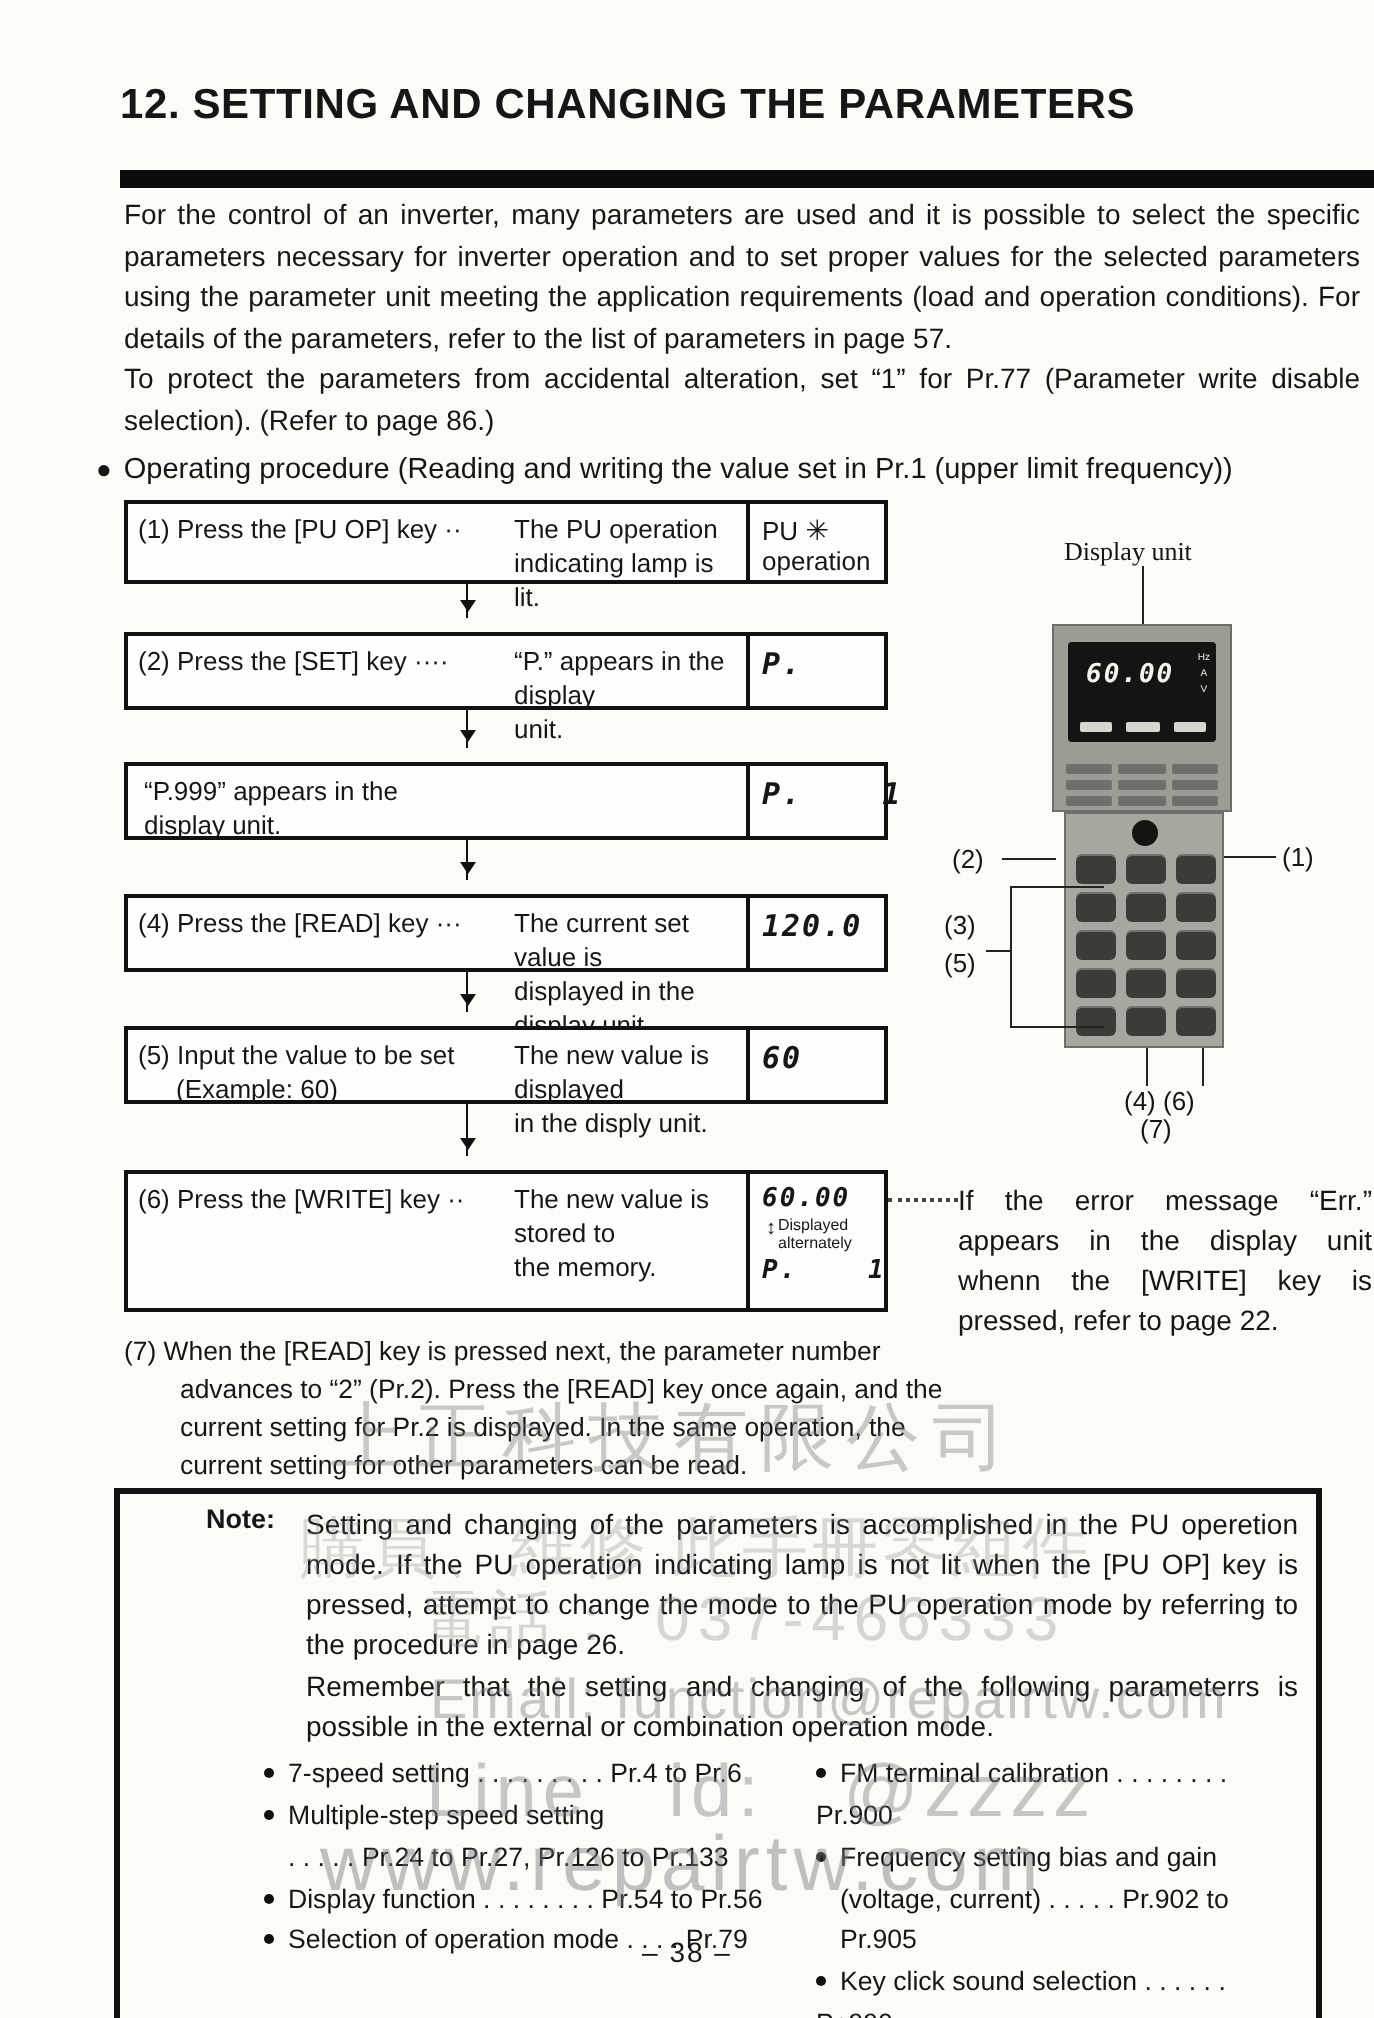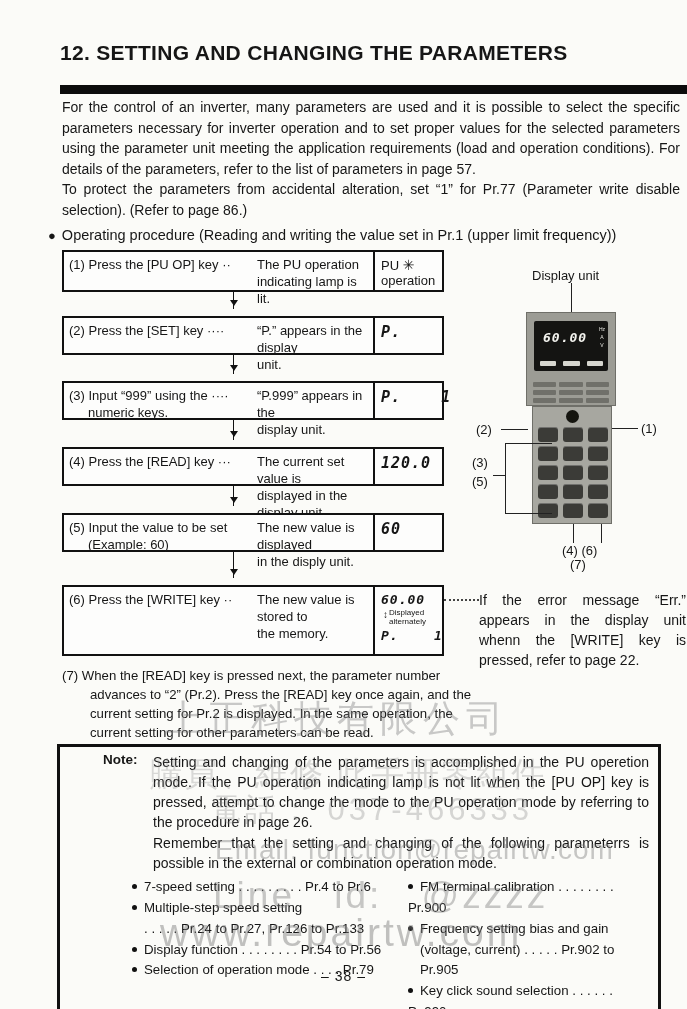--- a/index.html
+++ b/index.html
@@ -39,21 +39,21 @@
   .varrow{position:absolute;left:171px;width:0;border-left:1.6px solid #111;}
   .varrow::after{content:"";position:absolute;left:-4.5px;bottom:-1px;border:4px solid transparent;border-top:6px solid #111;}
   .a1{top:42px;height:17px;} .a2{top:105px;height:19px;} .a3{top:170px;height:20px;}
   .a4{top:236px;height:20px;} .a5{top:302px;height:26px;}
   .b1{top:0;height:42px;} .b2{top:66px;height:39px;} .b3{top:131px;height:39px;}
   .b4{top:197px;height:39px;} .b5{top:263px;height:39px;} .b6{top:335px;height:71px;}
 
   
   .device{left:460px;top:256px;width:227px;height:332px;font-size:13px;}
   .device .abs{position:absolute;}
-  .du-label{left:72px;top:12px;white-space:nowrap;}
+  .du-label{left:72px;top:12px;white-space:nowrap;font-family:Liberation Serif, serif;}
   .du-line{left:111px;top:27px;height:33px;border-left:1.5px solid #222;}
   .pu-top{left:66px;top:56px;width:90px;height:94px;background:#9c9c95;border:1px solid #6f6f69;box-sizing:border-box;}
   .lcd{left:7px;top:8px;width:74px;height:50px;background:#141412;border-radius:2px;color:#f3f3ee;}
   .lcd-value{left:9px;top:9px;font-family:"DejaVu Sans Mono",monospace;font-style:italic;font-weight:bold;font-size:13px;letter-spacing:1px;color:#f3f3ee;}
   .lcd-units{right:3px;top:4px;font-size:5px;line-height:1.6;text-align:center;white-space:pre-line;color:#e8e8e2;}
   .lcd-chips{left:6px;right:5px;bottom:5px;display:flex;gap:7px;}
   .lcd-chips .chip{flex:1;height:5px;background:#d6d6cf;border-radius:1px;}
   .pu-strips{left:6px;top:66px;right:6px;}
   .strip{height:5px;margin:3px 0;display:flex;gap:3px;}
   .strip span{flex:1;background:#70706a;border-radius:1px;}
@@ -136,22 +136,20 @@
       <div class="saction">(2) Press the [SET] key ····</div>
       <div class="sresult">“P.” appears in the display
 unit.</div>
     </div>
     <div class="sdisp"><span class="seg">P.</span></div>
   </div>
   <div class="varrow a2"></div>
 
   <div class="sbox b3">
     <div class="bodyl">
-      <div class="saction">(3) Input “999” using the ····
-numeric keys.</div>
       <div class="sresult">“P.999” appears in the
 display unit.</div>
     </div>
     <div class="sdisp"><span class="seg">P.    1</span></div>
   </div>
   <div class="varrow a3"></div>
 
   <div class="sbox b4">
     <div class="bodyl">
       <div class="saction">(4) Press the [READ] key ···</div>

